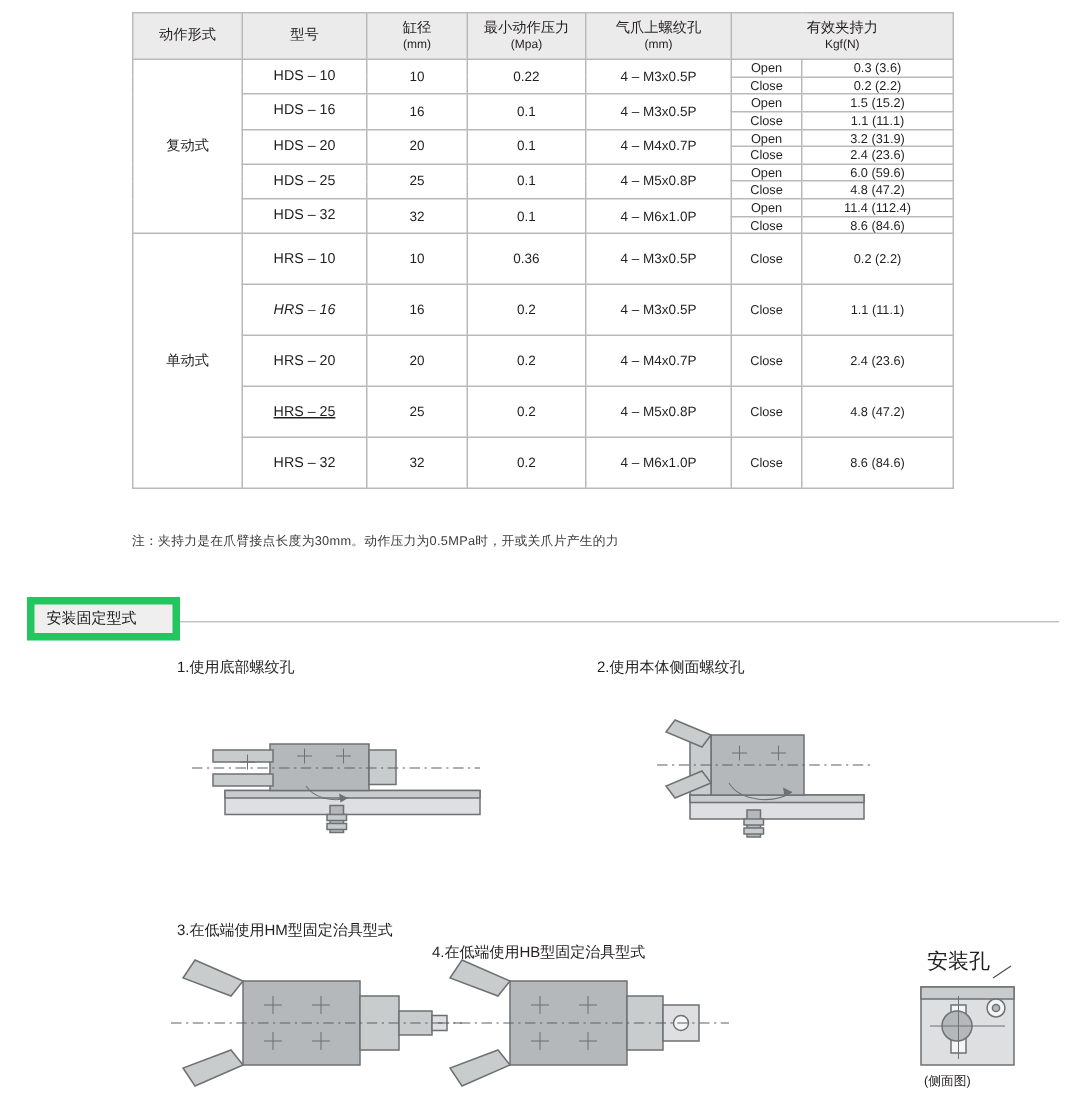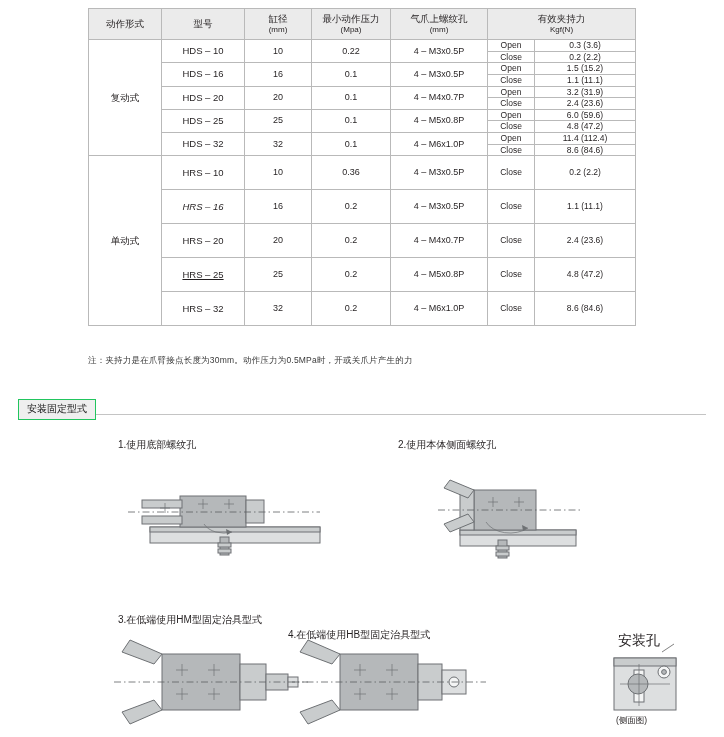--- a/index.html
+++ b/index.html
@@ -52,24 +52,24 @@
     position:absolute;left:88px;top:355px;
     font-size:8.5px;color:#3a3a3a;
     letter-spacing:0.2px;
   }
   
   .sec-head{
     position:absolute;left:18px;top:398px;width:688px;height:18px;
   }
   .sec-head .tag{
     display:inline-block;
-    border:1px solid #22c55e;
+    border:5px solid #22c55e;
     background:#efefef;
     font-size:10px;
-    padding:2px 8px 3px 8px;
+    padding:2px 24px 3px 8px;
     position:relative;z-index:2;
     color:#1a1a1a;
   }
   .sec-head .rule{
     position:absolute;left:0;top:16px;width:688px;height:1px;background:#c4c4c4;
   }
   
   .cap{
     position:absolute;font-size:10px;color:#231f20;
   }

